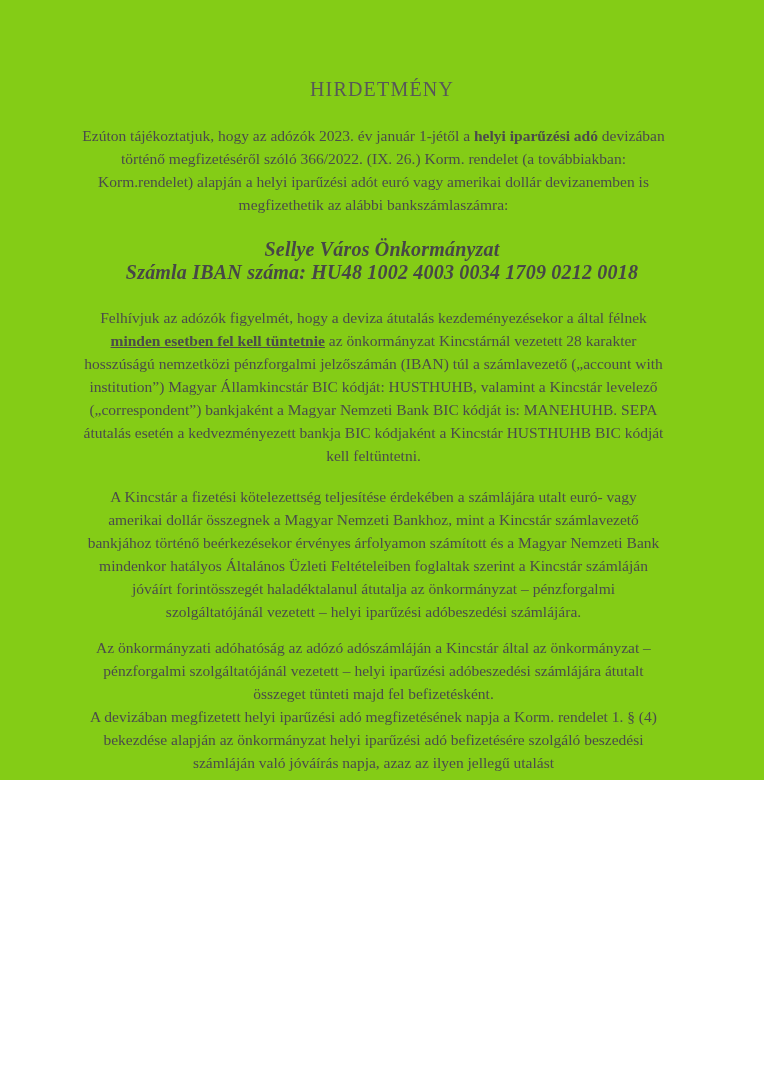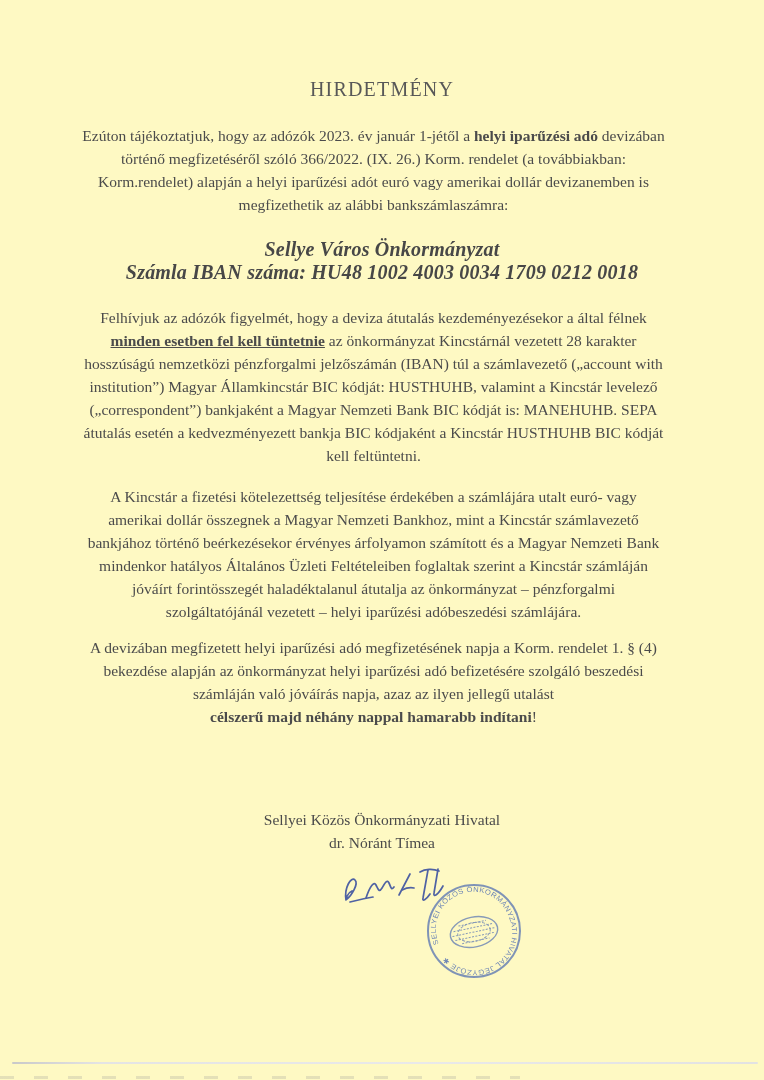--- a/index.html
+++ b/index.html
@@ -3,22 +3,22 @@
 <meta charset="utf-8">
 <style>
   html, body {
     margin: 0;
     padding: 0;
     background: #ffffff;
   }
   .page {
     position: relative;
     width: 764px;
-    height: 1080px;
-    background: #fef9c3;
+    height: 780px;
+    background: #84cc16;
     overflow: hidden;
     font-family: "Liberation Serif", "DejaVu Serif", serif;
     color: #4b4b4b;
   }
   .content {
     position: absolute;
     left: 82px;
     top: 0;
     width: 600px;
     text-align: center;
@@ -118,20 +118,21 @@
 
     <p class="para">
       <span>Felhívjuk az adózók figyelmét, hogy a deviza átutalás kezdeményezésekor a által félnek</span>
       <span class="emph-underline">minden esetben fel kell tüntetnie</span>
       <span>az önkormányzat Kincstárnál vezetett 28 karakter hosszúságú nemzetközi pénzforgalmi jelzőszámán (IBAN) túl a számlavezető („account with institution”) Magyar Államkincstár BIC kódját: HUSTHUHB, valamint a Kincstár levelező („correspondent”) bankjaként a Magyar Nemzeti Bank BIC kódját is: MANEHUHB. SEPA átutalás esetén a kedvezményezett bankja BIC kódjaként a Kincstár HUSTHUHB BIC kódját kell feltüntetni.</span>
     </p>
 
     <p class="para tight">A Kincstár a fizetési kötelezettség teljesítése érdekében a számlájára utalt euró- vagy amerikai dollár összegnek a Magyar Nemzeti Bankhoz, mint a Kincstár számlavezető bankjához történő beérkezésekor érvényes árfolyamon számított és a Magyar Nemzeti Bank mindenkor hatályos Általános Üzleti Feltételeiben foglaltak szerint a Kincstár számláján jóváírt forintösszegét haladéktalanul átutalja az önkormányzat – pénzforgalmi szolgáltatójánál vezetett – helyi iparűzési adóbeszedési számlájára.</p>
 
     <p class="para closing">
+      <span class="line-block">Az önkormányzati adóhatóság az adózó adószámláján a Kincstár által az önkormányzat – pénzforgalmi szolgáltatójánál vezetett – helyi iparűzési adóbeszedési számlájára átutalt összeget tünteti majd fel befizetésként.</span>
       <span>A devizában megfizetett helyi iparűzési adó megfizetésének napja a Korm. rendelet 1. § (4) bekezdése alapján az önkormányzat helyi iparűzési adó befizetésére szolgáló beszedési számláján való jóváírás napja, azaz az ilyen jellegű utalást</span>
       <span class="line-block"><b>célszerű majd néhány nappal hamarabb indítani</b><span>!</span></span>
     </p>
 
     <div class="signature-block">
       <span class="line">Sellyei Közös Önkormányzati Hivatal</span>
       <span class="line">dr. Nóránt Tímea</span>
     </div>
 
   </div>

